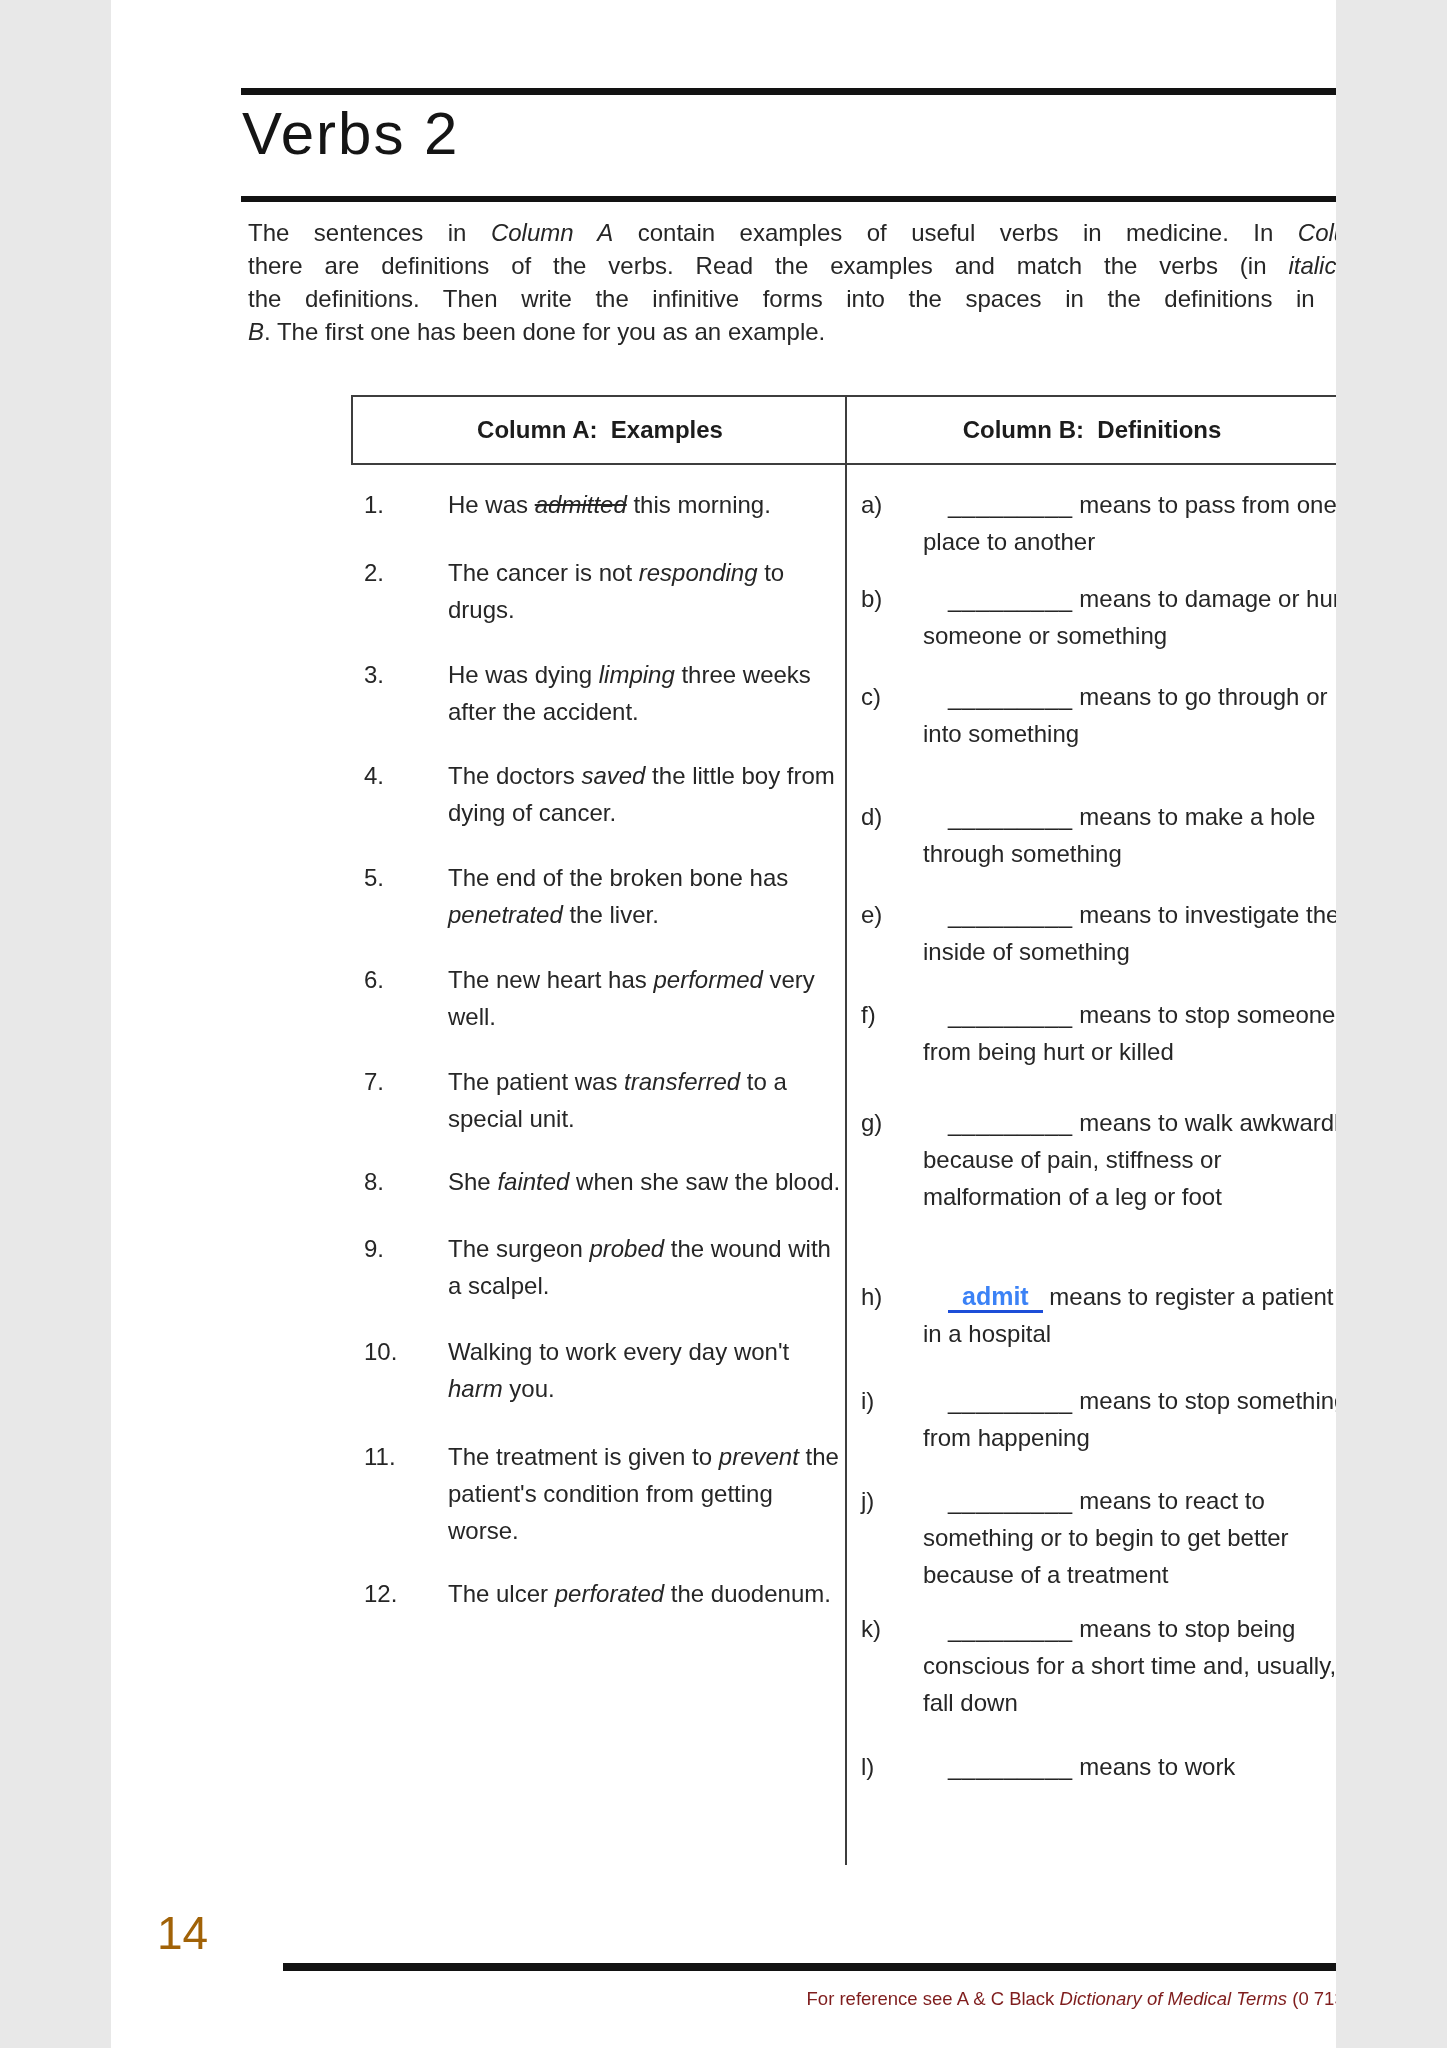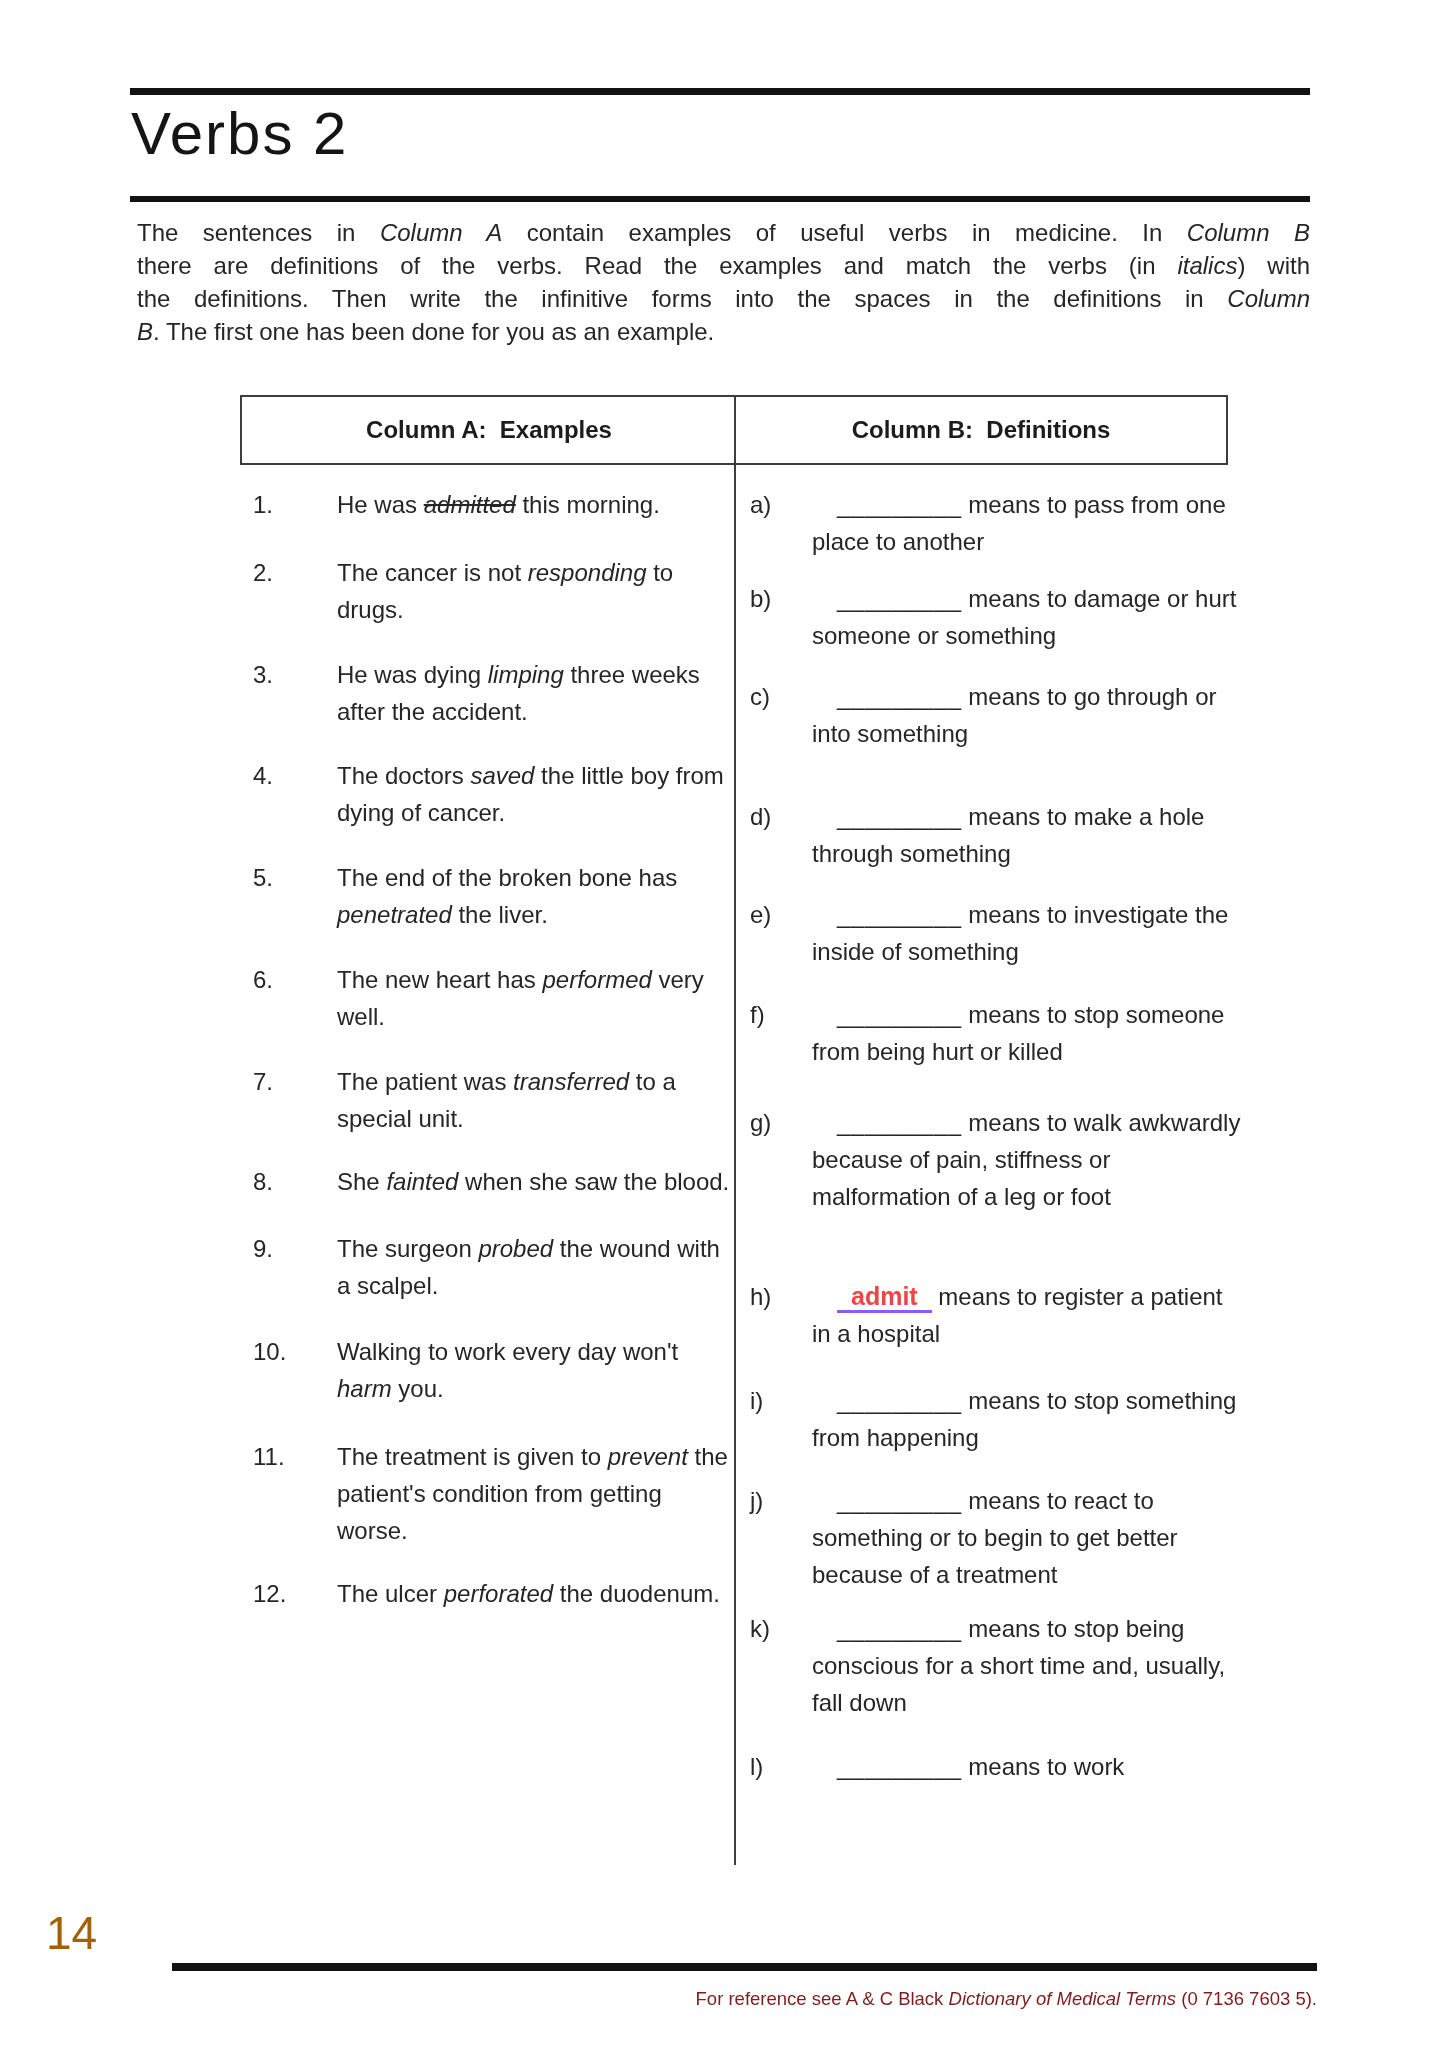--- a/index.html
+++ b/index.html
@@ -1,19 +1,19 @@
 <!DOCTYPE html>
 <html><head>
 <meta charset="utf-8">
 <style>
   * { margin:0; padding:0; box-sizing:border-box; }
   html,body { background:#e8e8e8; }
   .page {
     position:relative;
-    width:1447px; height:2048px;
+    width:1225px; height:2048px;
     background:#ffffff;
     font-family:"Liberation Sans", sans-serif;
     color:#222;
     overflow:hidden;
     margin:0 auto;
   }
   .rule { position:absolute; background:#121212; }
   .rule-top    { left:130px; top:88px;   width:1180px; height:7px; }
   .rule-mid    { left:130px; top:196px;  width:1180px; height:6px; }
   .rule-bottom { left:172px; top:1963px; width:1145px; height:8px; }
@@ -53,22 +53,22 @@
   .item-a .num { position:absolute; left:0; top:0; }
   .item-a .sentence { margin-left:84px; width:400px; }
   .verb { font-style:italic; }
   .verb.strike { text-decoration:line-through; }
 
   .item-b { position:absolute; left:750px; width:560px; font-size:24px; line-height:37px; color:#262626; }
   .item-b .letter { position:absolute; left:0; top:0; }
   .item-b .definition { margin-left:62px; width:430px; text-indent:25px; }
   .blank { letter-spacing:0.5px; }
   .answer {
-    font-weight:700; font-size:25px; color:#ef4444;
-    border-bottom:3px solid #8b5cf6; padding:0 14px;
+    font-weight:700; font-size:25px; color:#3b82f6;
+    border-bottom:3px solid #1d4ed8; padding:0 14px;
   }
   .answer:empty { display:none; border:none; padding:0; }
 
   .page-number {
     position:absolute; left:46px; top:1908px;
     font-size:46px; line-height:50px; color:#a16207;
   }
   .footer {
     position:absolute; left:600px; top:1988px; width:717px;
     text-align:right; font-size:18.5px; color:#7f1d1d;

